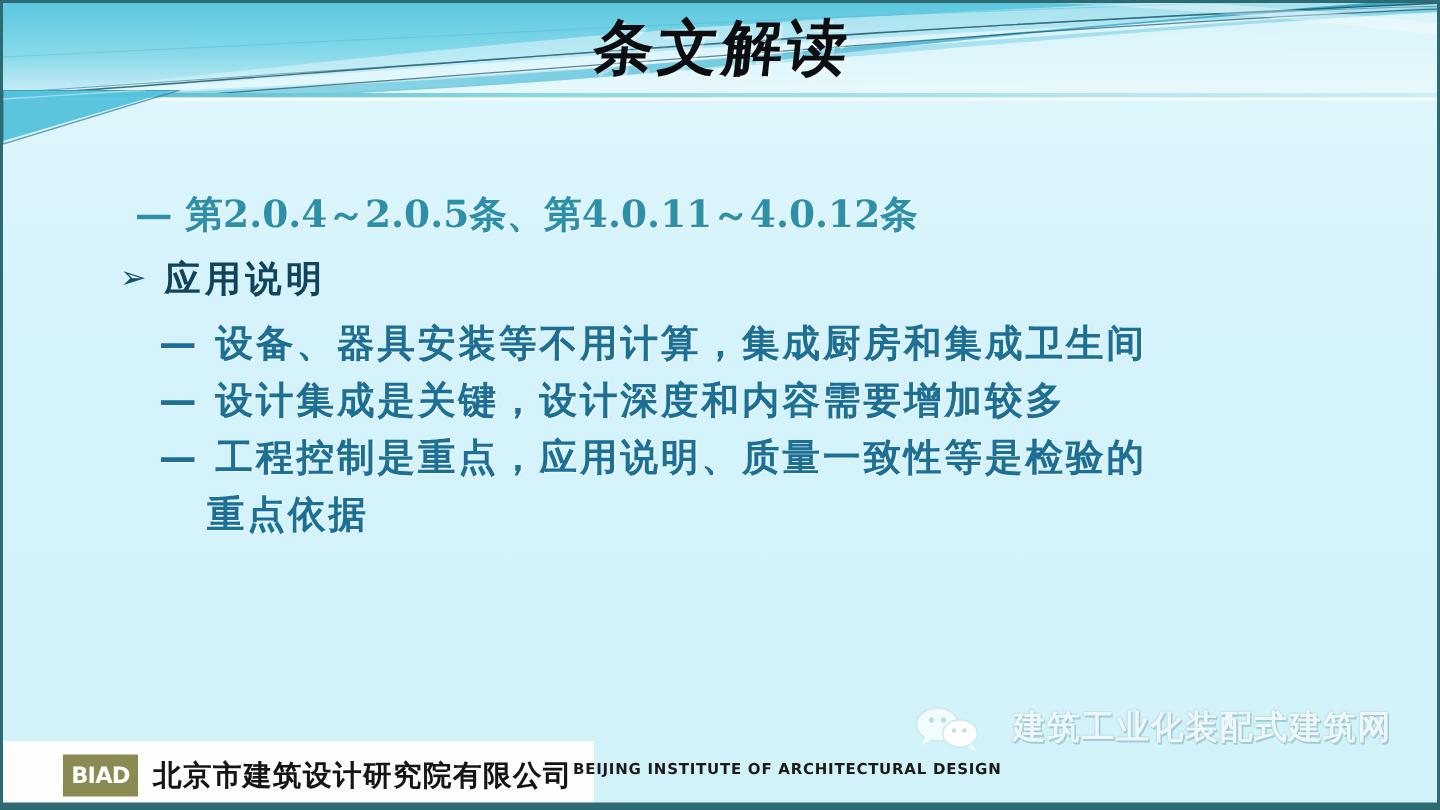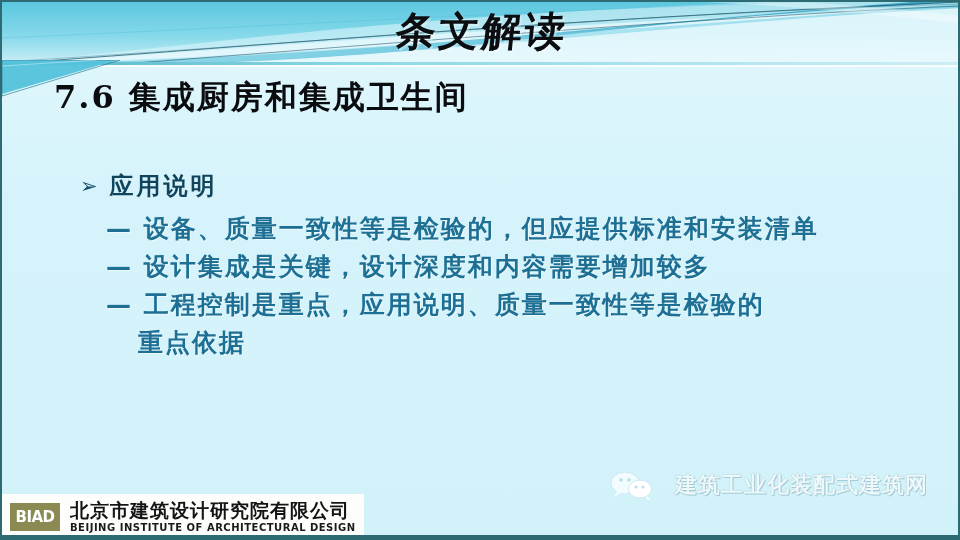--- a/index.html
+++ b/index.html
@@ -154,20 +154,21 @@
   
   .footer-logo-strip {
     position: absolute;
     left: 0;
     top: 492px;
     width: 362px;
     height: 46px;
     background: #fdfdfb;
     display: flex;
     align-items: center;
+    padding-left: 32px;
   }
   .biad-mark {
     width: 50px;
     height: 28px;
     margin-left: 8px;
     background: #8a8a52;
     display: flex;
     align-items: center;
     justify-content: center;
     flex: none;
@@ -175,21 +176,20 @@
   .biad-mark span {
     color: #ffffff;
     font-family: "DejaVu Sans", "Liberation Sans", sans-serif;
     font-weight: bold;
     font-size: 15px;
     letter-spacing: -0.5px;
   }
   .biad-text {
     margin-left: 10px;
     display: flex;
-    flex-direction: column;
     justify-content: center;
   }
   .biad-cn {
     font-family: "DejaVu Sans", "Liberation Sans", sans-serif;
     font-size: 19px;
     font-weight: bold;
     color: #141414;
     letter-spacing: 1px;
     line-height: 21px;
     white-space: nowrap;
@@ -296,30 +296,30 @@
   <div class="corner-accent">
     <svg width="180" height="40" viewBox="0 0 180 40">
       <path d="M0,0 L115,0 L0,34 Z" fill="#53c2dc" opacity="0.95"></path>
       <path d="M0,0 L118,0 L0,36 Z" fill="none" stroke="#2e7f97" stroke-width="1" opacity="0.7"></path>
       <path d="M0,6 L95,0" fill="none" stroke="#ffffff" stroke-width="1" opacity="0.4"></path>
     </svg>
   </div>
 
   <div class="content">
 
-    <div class="h1">7.6 集成厨房和集成卫生间</div>
-
+
+    <div class="subline">— 第2.0.4～2.0.5条、第4.0.11～4.0.12条</div>
 
     <div class="bullet-head">
       <span class="arrow-glyph">➢</span>
       <span class="bullet-head-label">应用说明</span>
     </div>
 
     <div class="body-list">
-      <span class="body-item">— 设备、质量一致性等是检验的，但应提供标准和安装清单</span>
+      <span class="body-item">— 设备、器具安装等不用计算，集成厨房和集成卫生间</span>
       <span class="body-item">— 设计集成是关键，设计深度和内容需要增加较多</span>
       <span class="body-item">— 工程控制是重点，应用说明、质量一致性等是检验的</span>
       <span class="body-item indent">重点依据</span>
     </div>
 
   </div>
 
   <div class="footer-logo-strip">
     <div class="biad-mark">
       <span>BIAD</span>

